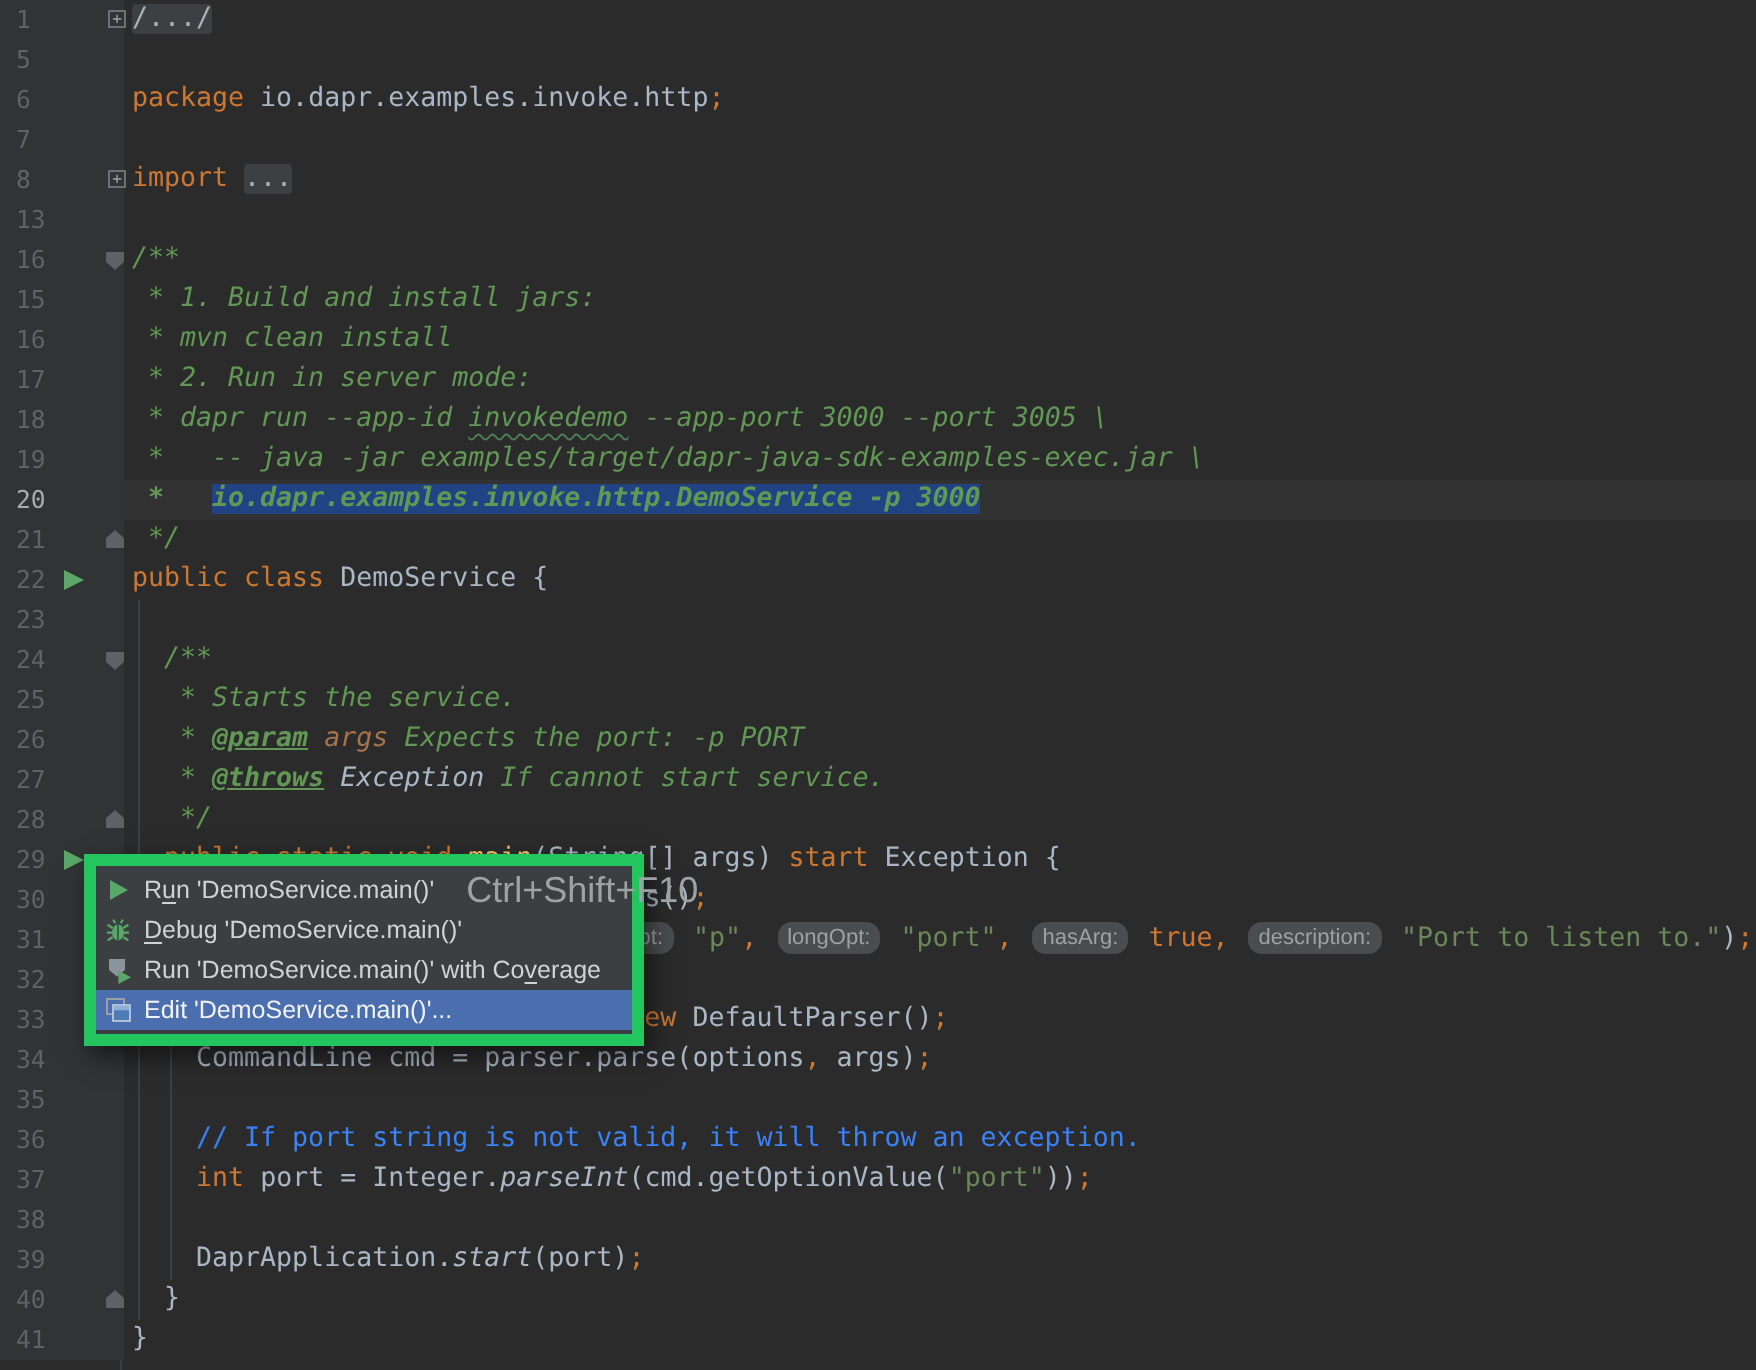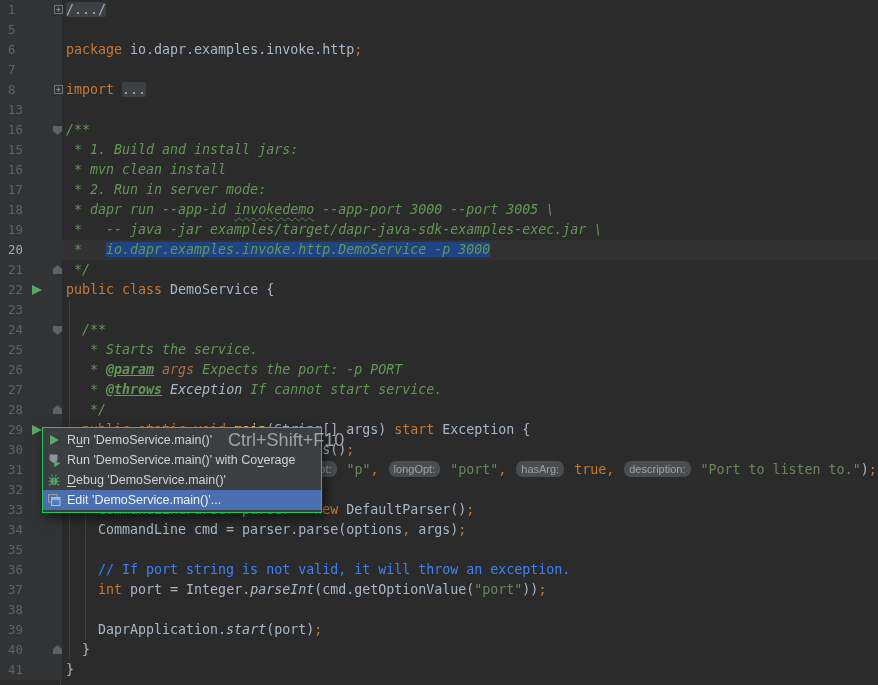--- a/index.html
+++ b/index.html
@@ -5,21 +5,21 @@
   html,body{margin:0;padding:0;background:#2b2b2b;}
   #screen{position:relative;width:878px;height:685px;background:#2b2b2b;overflow:hidden;
           font-family:"DejaVu Sans Mono",monospace;}
   
   #lines{position:absolute;top:0;left:0;right:0;}
   .row{display:flex;height:20px;position:relative;}
   .gut{width:62px;flex:none;background:#313335;position:relative;}
   .lnum{display:block;padding-left:8px;font-size:12.3px;line-height:20px;color:#606366;}
   .row.current .lnum{color:#a8abad;}
   .codecell{flex:1;font-size:13.3px;line-height:20px;white-space:pre;color:#a9b7c6;padding-left:4px;}
-  .row.current .codecell{background:#323232;}
+  .row.current .codecell{background:#323232;font-weight:bold;}
   
   .gsep{position:absolute;left:60px;top:0;height:685px;width:1px;background:#3b3e40;z-index:0;}
   .guide{position:absolute;width:1px;background:#3d4043;z-index:0;}
   .mk{position:absolute;z-index:2;}
   .mk-plus{left:54px;top:5px;width:9px;height:9px;background:#313335;border:1px solid #6e7173;
            color:#9da0a2;font:8px "DejaVu Sans Mono",monospace;line-height:8px;text-align:center;box-sizing:border-box;}
   .mk-open{left:53px;top:6px;width:9px;height:9px;background:#5f6265;
            clip-path:polygon(0 0,100% 0,100% 55%,50% 100%,0 55%);}
   .mk-close{left:53px;top:5px;width:9px;height:9px;background:#5f6265;
            clip-path:polygon(50% 0,100% 45%,100% 100%,0 100%,0 45%);}
@@ -37,21 +37,21 @@
   .tk-cmt{color:#3b82f6;}
   .tk-str{color:#6a8759;}
   .tk-static{color:#a9b7c6;font-style:italic;}
   .tk-sel{color:#629755;font-style:italic;background:#214283;}
   .tk-fold{color:#a9b2ba;background:#3d4043;border-radius:2px;}
   .tk-hint{display:inline-block;background:#4a4d4f;color:#9da1a5;border-radius:7px;
            font:11px "Liberation Sans",sans-serif;line-height:14px;padding:1px 5px;margin:0 2px;
            vertical-align:1px;}
   
   #menu{position:absolute;left:42px;top:427px;width:280px;background:#3c3f41;
-        border:1px solid #22c55e;box-sizing:border-box;padding:2px 0;z-index:10;
+        border:6px solid #22c55e;box-sizing:border-box;padding:2px 0;z-index:10;
         box-shadow:3px 5px 12px rgba(0,0,0,0.55);font-family:"Liberation Sans",sans-serif;}
   .mitem{display:flex;align-items:center;height:20px;padding:0 10px 0 4px;color:#cfd3d7;
          font-size:12.5px;white-space:nowrap;}
   .mitem.selected{background:#4b6eaf;color:#f0f2f4;}
   .micon{width:14px;height:14px;flex:none;margin-right:6px;display:inline-block;}
   .micon svg{display:block;}
   .mlabel u{text-underline-offset:2px;}
   .mshortcut{margin-left:auto;color:#9da2a6;font-size:18px;padding-left:16px;}
 </style>
 </head>
@@ -282,35 +282,35 @@
           <svg width="14" height="14" viewBox="0 0 14 14">
             <path d="M3 2 L12 7 L3 12 Z" fill="#59a869"></path>
           </svg>
         </span>
         <span class="mlabel">R<u>u</u>n 'DemoService.main()'</span>
         <span class="mshortcut">Ctrl+Shift+F10</span>
       </div>
       <div class="mitem">
         <span class="micon">
           <svg width="14" height="14" viewBox="0 0 14 14">
-            <path d="M2.5 1.5 h8 v5.5 l-4 3.2 l-4 -3.2 Z" fill="#8b949b"></path>
-            <path d="M7.2 7.2 L13.5 10.6 L7.2 14 Z" fill="#59a869"></path>
-          </svg>
-        </span>
-        <span class="mlabel">Run 'DemoService.main()' with Co<u>v</u>erage</span>
-      </div>
-      <div class="mitem">
-        <span class="micon">
-          <svg width="14" height="14" viewBox="0 0 14 14">
             <path d="M4.3 6 L1.8 4.4 M4.3 8.3 L1.5 8.3 M4.3 10.6 L1.8 12.2 M9.7 6 L12.2 4.4 M9.7 8.3 L12.5 8.3 M9.7 10.6 L12.2 12.2 M5.6 3.6 L4.6 1.8 M8.4 3.6 L9.4 1.8" stroke="#59a869" stroke-width="1.1" fill="none"></path>
             <ellipse cx="7" cy="8.2" rx="3" ry="4" fill="#59a869"></ellipse>
             <line x1="7" y1="4.4" x2="7" y2="12" stroke="#2f5438" stroke-width="0.8"></line>
           </svg>
         </span>
         <span class="mlabel"><u>D</u>ebug 'DemoService.main()'</span>
+      </div>
+      <div class="mitem">
+        <span class="micon">
+          <svg width="14" height="14" viewBox="0 0 14 14">
+            <path d="M2.5 1.5 h8 v5.5 l-4 3.2 l-4 -3.2 Z" fill="#8b949b"></path>
+            <path d="M7.2 7.2 L13.5 10.6 L7.2 14 Z" fill="#59a869"></path>
+          </svg>
+        </span>
+        <span class="mlabel">Run 'DemoService.main()' with Co<u>v</u>erage</span>
       </div>
       <div class="mitem selected">
         <span class="micon">
           <svg width="14" height="14" viewBox="0 0 14 14">
             <rect x="1.5" y="1.5" width="8.5" height="7.5" fill="none" stroke="#9aa0a6"></rect>
             <rect x="4.5" y="4.5" width="8.5" height="8" fill="#4e7cb8" stroke="#c7d4e2" stroke-width="0.8"></rect>
             <rect x="4.9" y="4.9" width="7.7" height="2.2" fill="#8fb0d6"></rect>
           </svg>
         </span>
         <span class="mlabel">Edit 'DemoService.main()'...</span>

